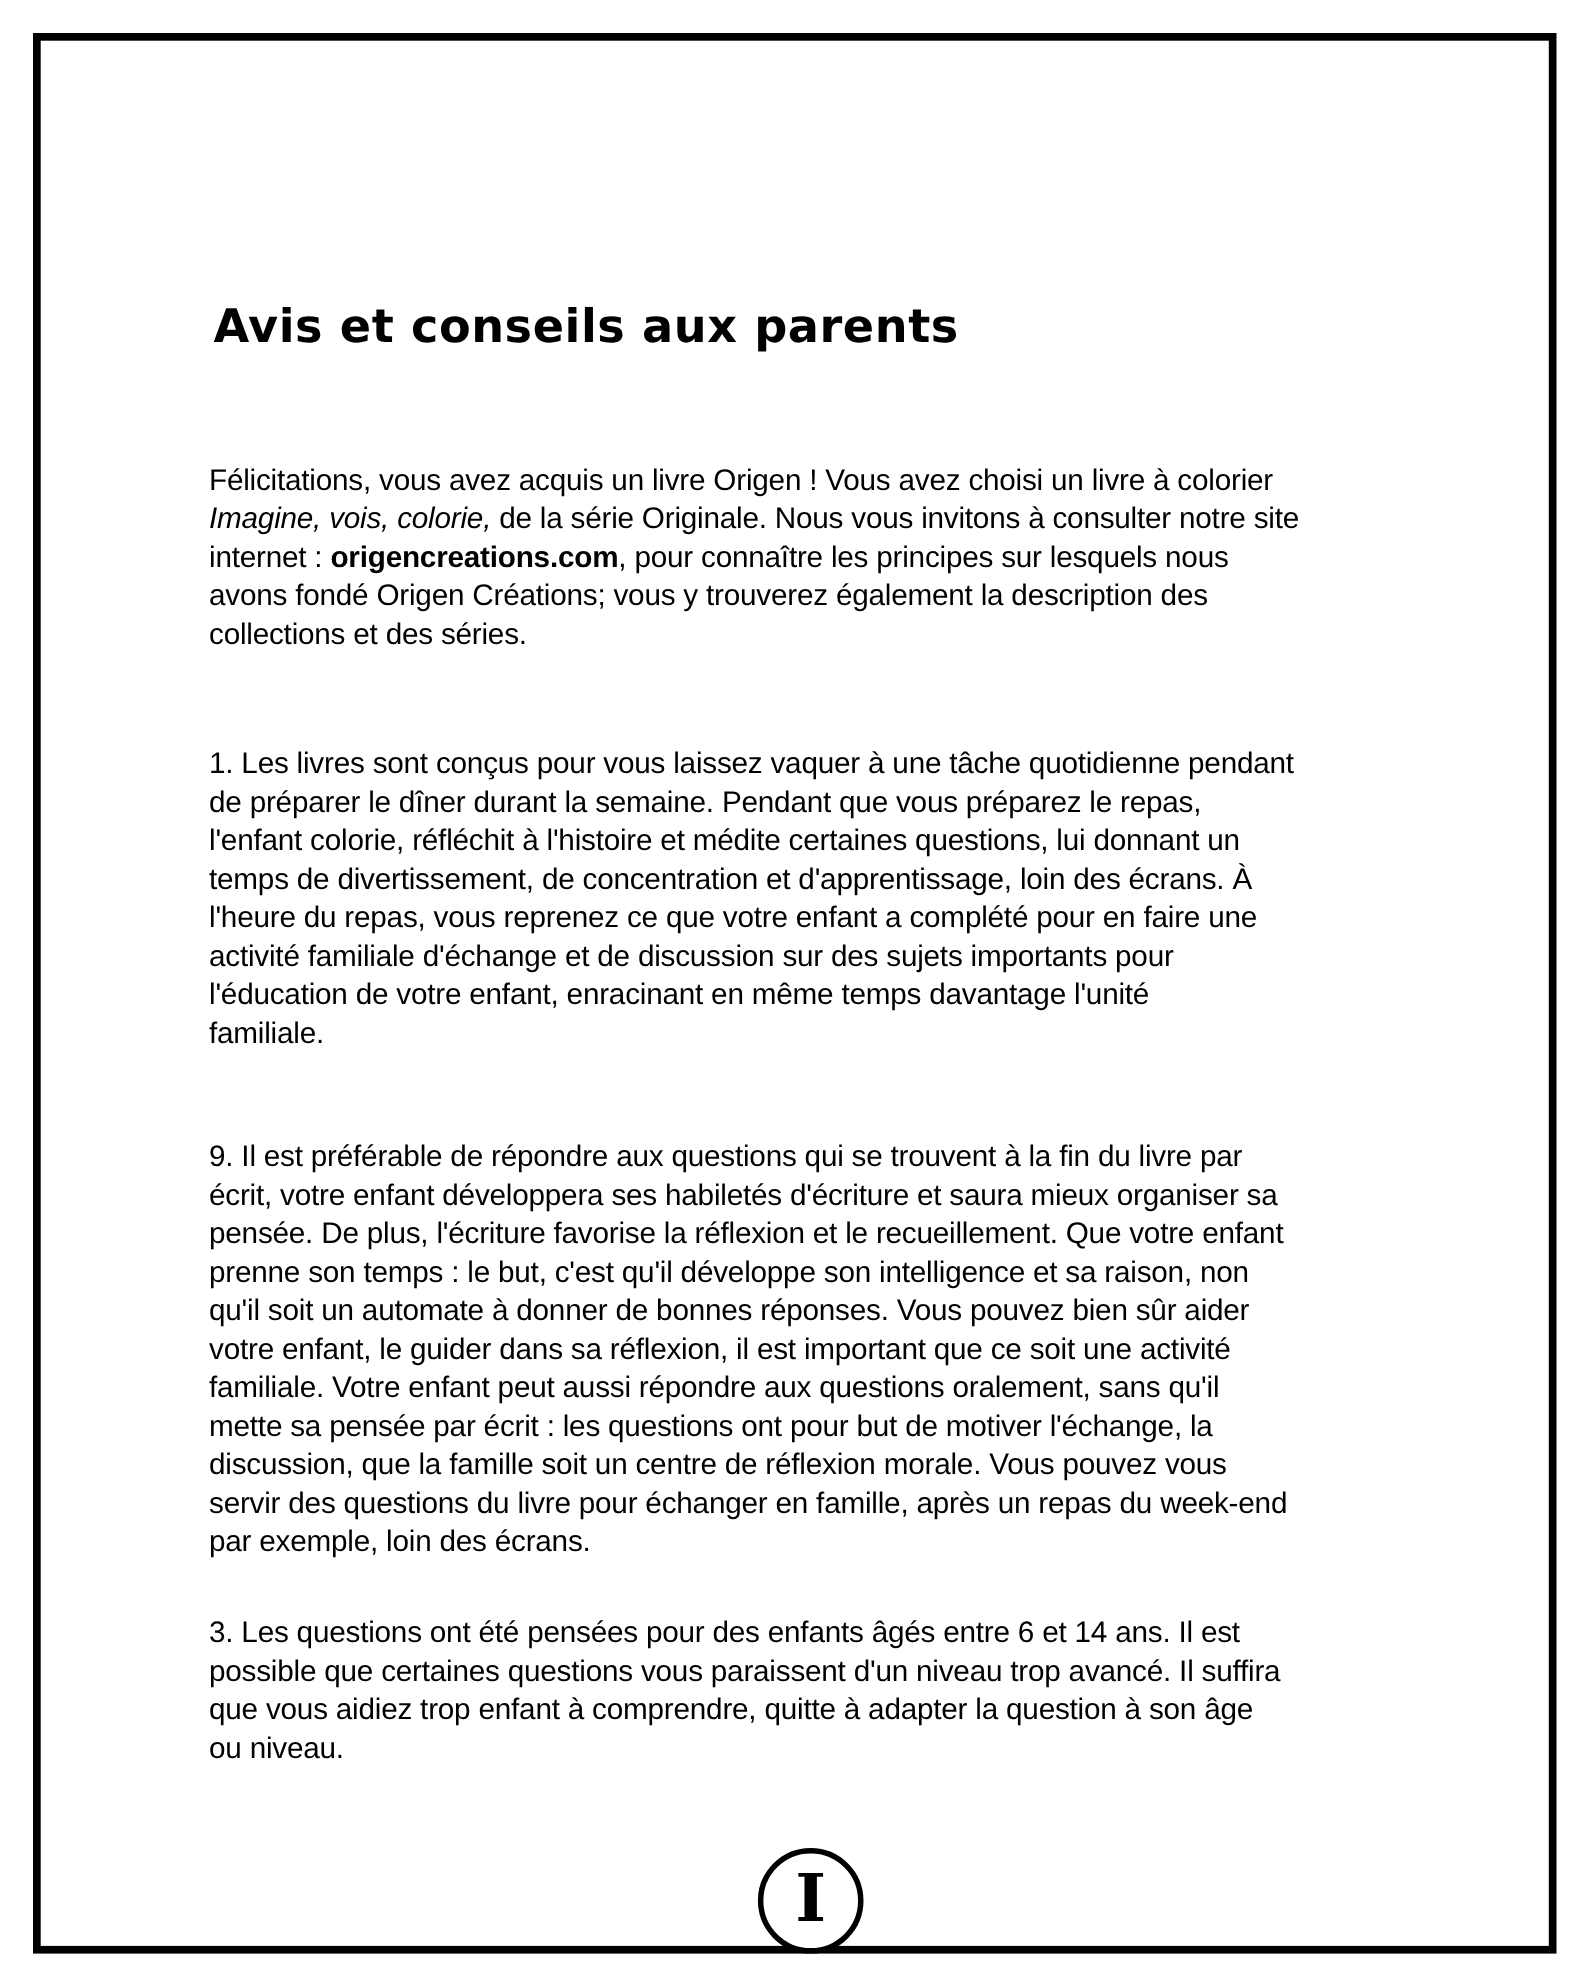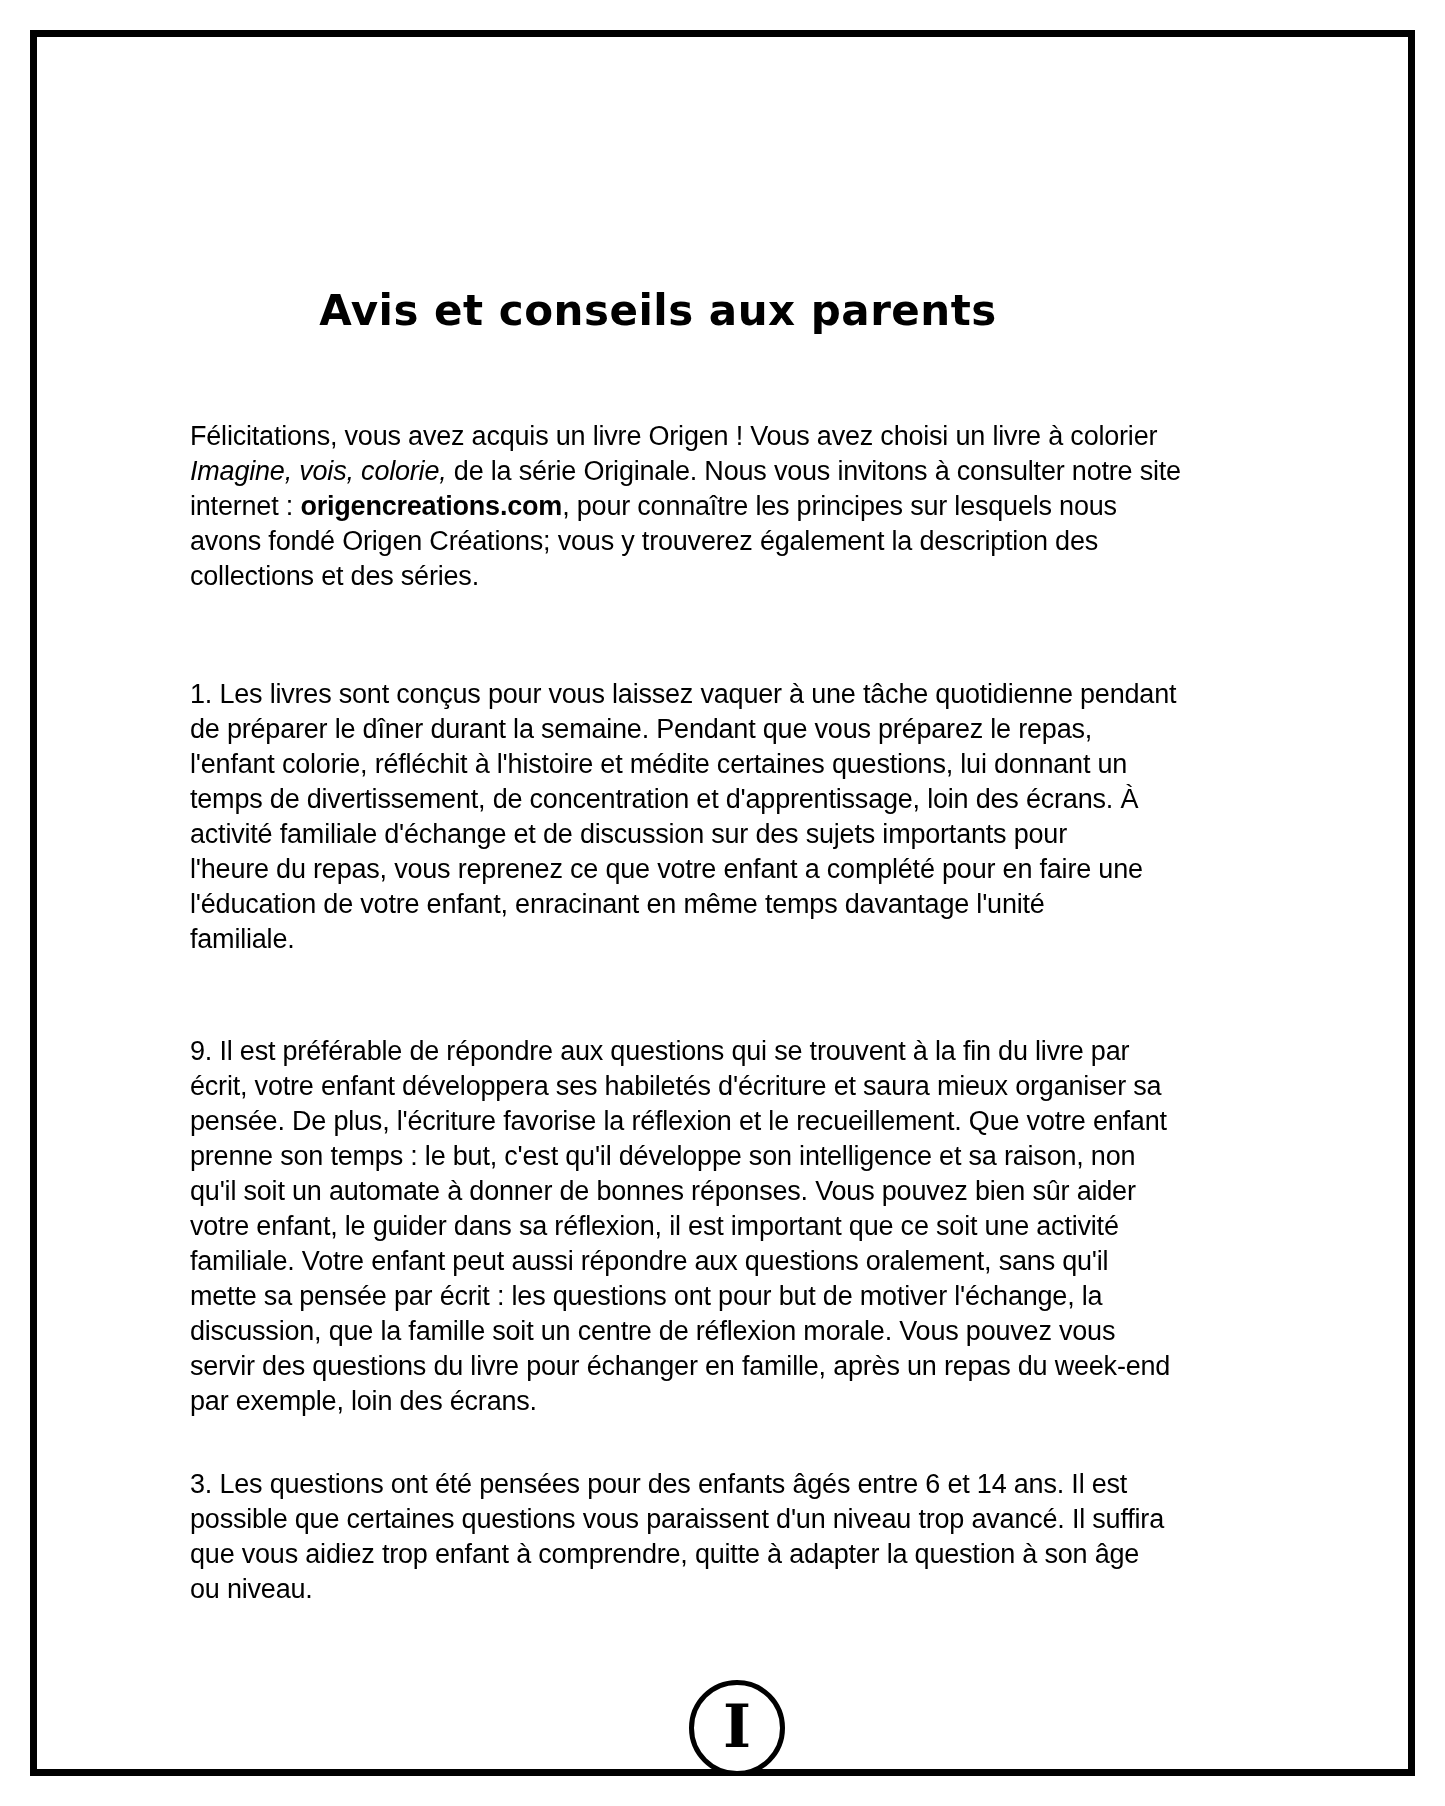--- a/index.html
+++ b/index.html
@@ -22,22 +22,21 @@
     right: 30px;
     bottom: 30px;
     border: 7px solid #000000;
     z-index: 1;
   }
   .title {
     position: absolute;
     left: 190px;
     width: 900px;
     top: 268px;
-    margin: 18px;
-    text-align: center;
+    margin: 4px;
     font-family: "DejaVu Sans", sans-serif;
     font-weight: 900;
     font-size: 42px;
     letter-spacing: 0.5px;
     z-index: 2;
   }
   .body-text {
     position: absolute;
     left: 190px;
     top: 0;
@@ -94,22 +93,22 @@
         <div class="line"><span class="italic">Imagine, vois, colorie,</span><span> de la série Originale. Nous vous invitons à consulter notre site</span></div>
         <div class="line"><span>internet : </span><span class="bold">origencreations.com</span><span>, pour connaître les principes sur lesquels nous</span></div>
         <div class="line"><span>avons fondé Origen Créations; vous y trouverez également la description des</span></div>
         <div class="line"><span>collections et des séries.</span></div>
       </div>
       <div class="paragraph" style="top: 677px;">
         <div class="line"><span>1. Les livres sont conçus pour vous laissez vaquer à une tâche quotidienne pendant</span></div>
         <div class="line"><span>de préparer le dîner durant la semaine. Pendant que vous préparez le repas,</span></div>
         <div class="line"><span>l'enfant colorie, réfléchit à l'histoire et médite certaines questions, lui donnant un</span></div>
         <div class="line"><span>temps de divertissement, de concentration et d'apprentissage, loin des écrans. À</span></div>
+        <div class="line"><span>l'heure du repas, vous reprenez ce que votre enfant a complété pour en faire une</span></div>
         <div class="line"><span>activité familiale d'échange et de discussion sur des sujets importants pour</span></div>
-        <div class="line"><span>l'heure du repas, vous reprenez ce que votre enfant a complété pour en faire une</span></div>
         <div class="line"><span>l'éducation de votre enfant, enracinant en même temps davantage l'unité</span></div>
         <div class="line"><span>familiale.</span></div>
       </div>
       <div class="paragraph" style="top: 1034px;">
         <div class="line"><span>9. Il est préférable de répondre aux questions qui se trouvent à la fin du livre par</span></div>
         <div class="line"><span>écrit, votre enfant développera ses habiletés d'écriture et saura mieux organiser sa</span></div>
         <div class="line"><span>pensée. De plus, l'écriture favorise la réflexion et le recueillement. Que votre enfant</span></div>
         <div class="line"><span>prenne son temps : le but, c'est qu'il développe son intelligence et sa raison, non</span></div>
         <div class="line"><span>qu'il soit un automate à donner de bonnes réponses. Vous pouvez bien sûr aider</span></div>
         <div class="line"><span>votre enfant, le guider dans sa réflexion, il est important que ce soit une activité</span></div>

